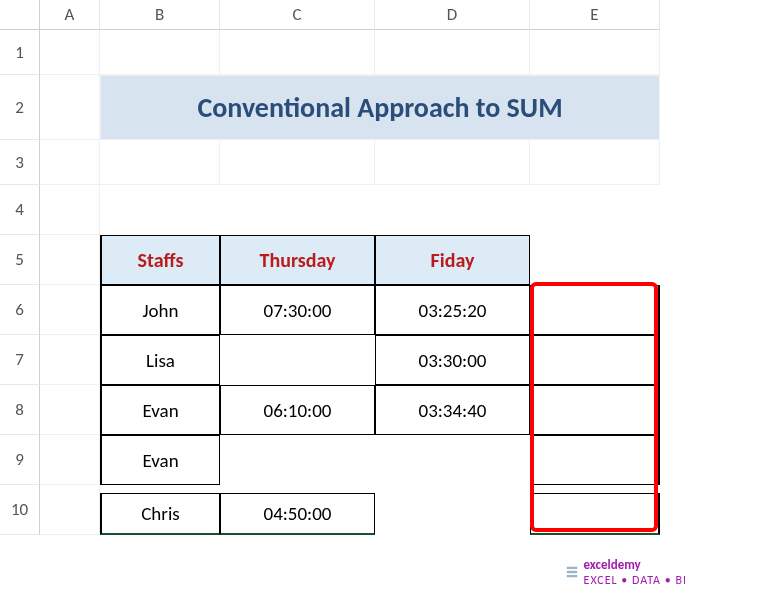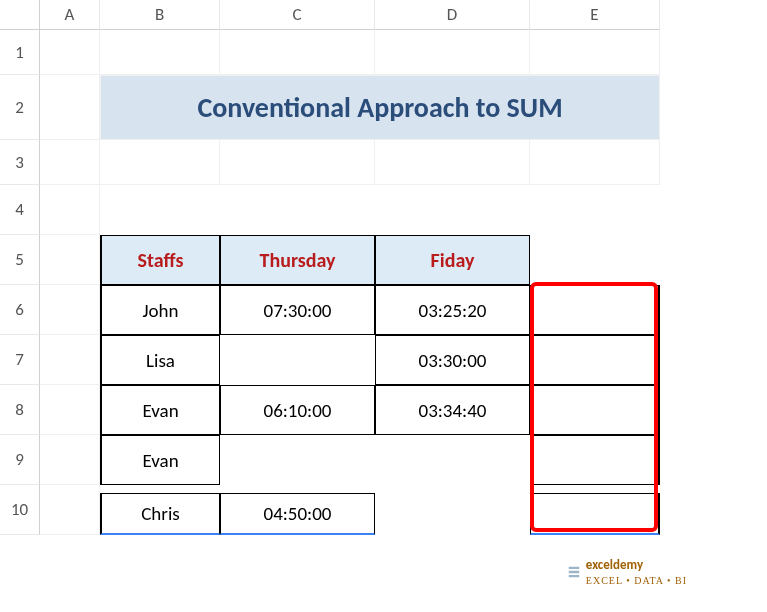--- a/index.html
+++ b/index.html
@@ -93,36 +93,36 @@
       font-size: 19px;
       color: #000;
     }
     .outer-border-left {
       border-left: 2px solid #000;
     }
     .outer-border-right {
       border-right: 2px solid #000;
     }
     .outer-border-bottom {
-      border-bottom: 2px solid #3b82f6;
+      border-bottom: 2px solid #14532d;
       margin-top: 8px;
     }
     .highlight-box {
       position: absolute;
       border: 4px solid #ff0000;
       border-radius: 6px;
       pointer-events: none;
       z-index: 10;
     }
     .watermark {
       position: absolute;
       bottom: 25px;
       right: 80px;
       font-size: 13px;
-      color: #a16207;
+      color: #a21caf;
       display: flex;
       align-items: center;
       gap: 5px;
     }
     .watermark-icon {
       width: 14px;
       height: 14px;
       display: inline-flex;
     }
   </style>
@@ -200,15 +200,15 @@
 
 <div class="watermark">
   <span class="watermark-icon">
     <svg viewBox="0 0 24 24" fill="#9bb5c9">
         <path d="M3 3h18v4H3zM3 10h18v4H3zM3 17h18v4H3z"></path>
       </svg>
   </span>
   <span>
     <span style="font-weight:bold;">exceldemy</span>
     <br>
-    <span style="font-size:10px;letter-spacing:1px;font-family:Liberation Serif, serif;">EXCEL • DATA • BI</span>
+    <span style="font-size:12px;letter-spacing:1px;">EXCEL • DATA • BI</span>
   </span>
 </div>
 
 </body></html>

